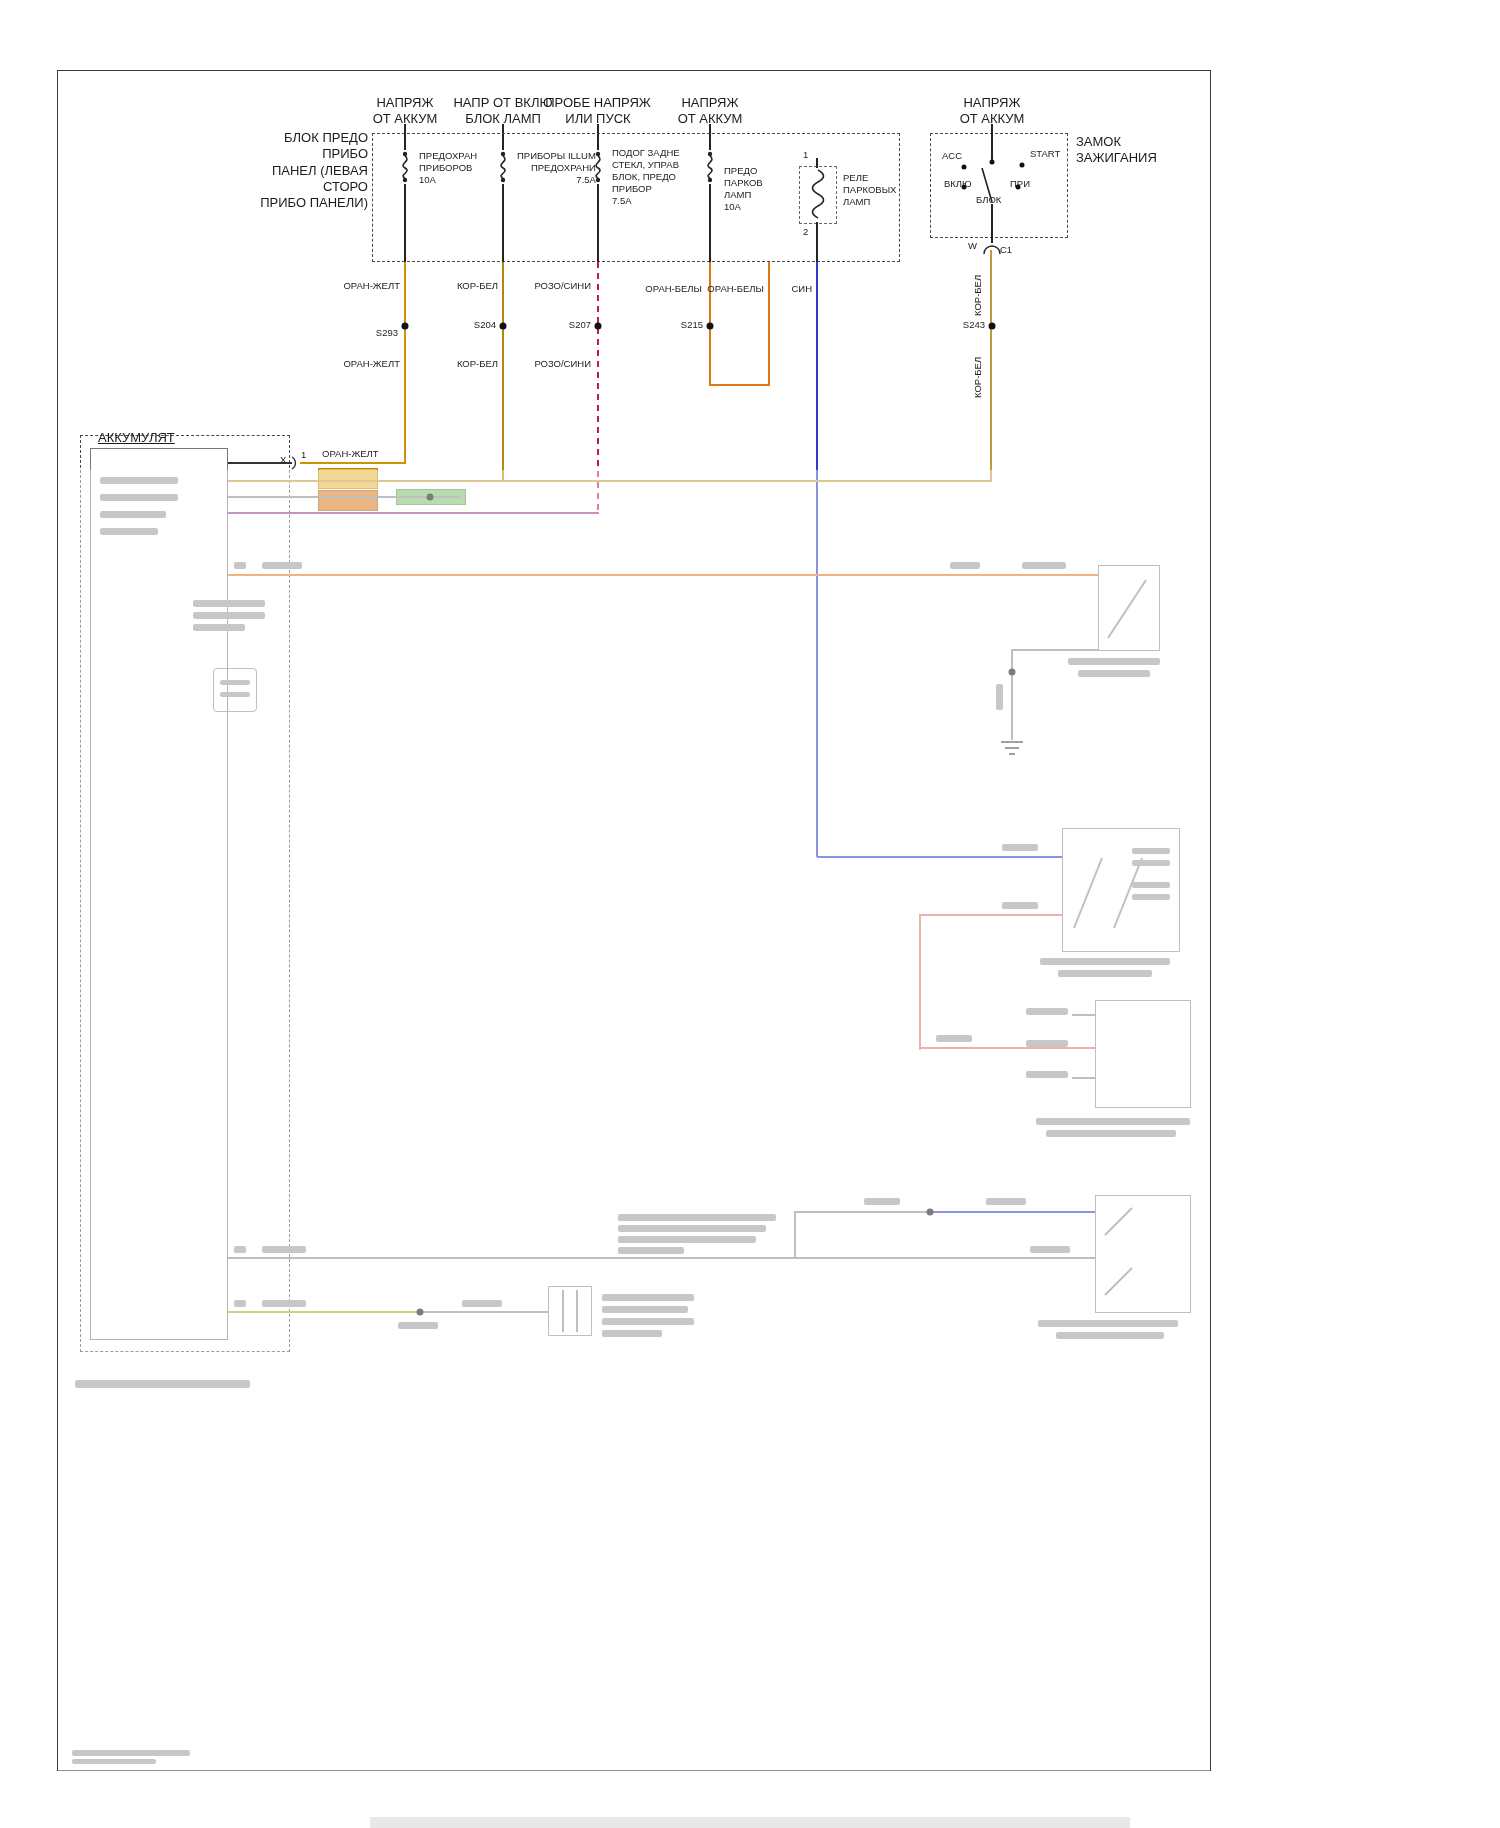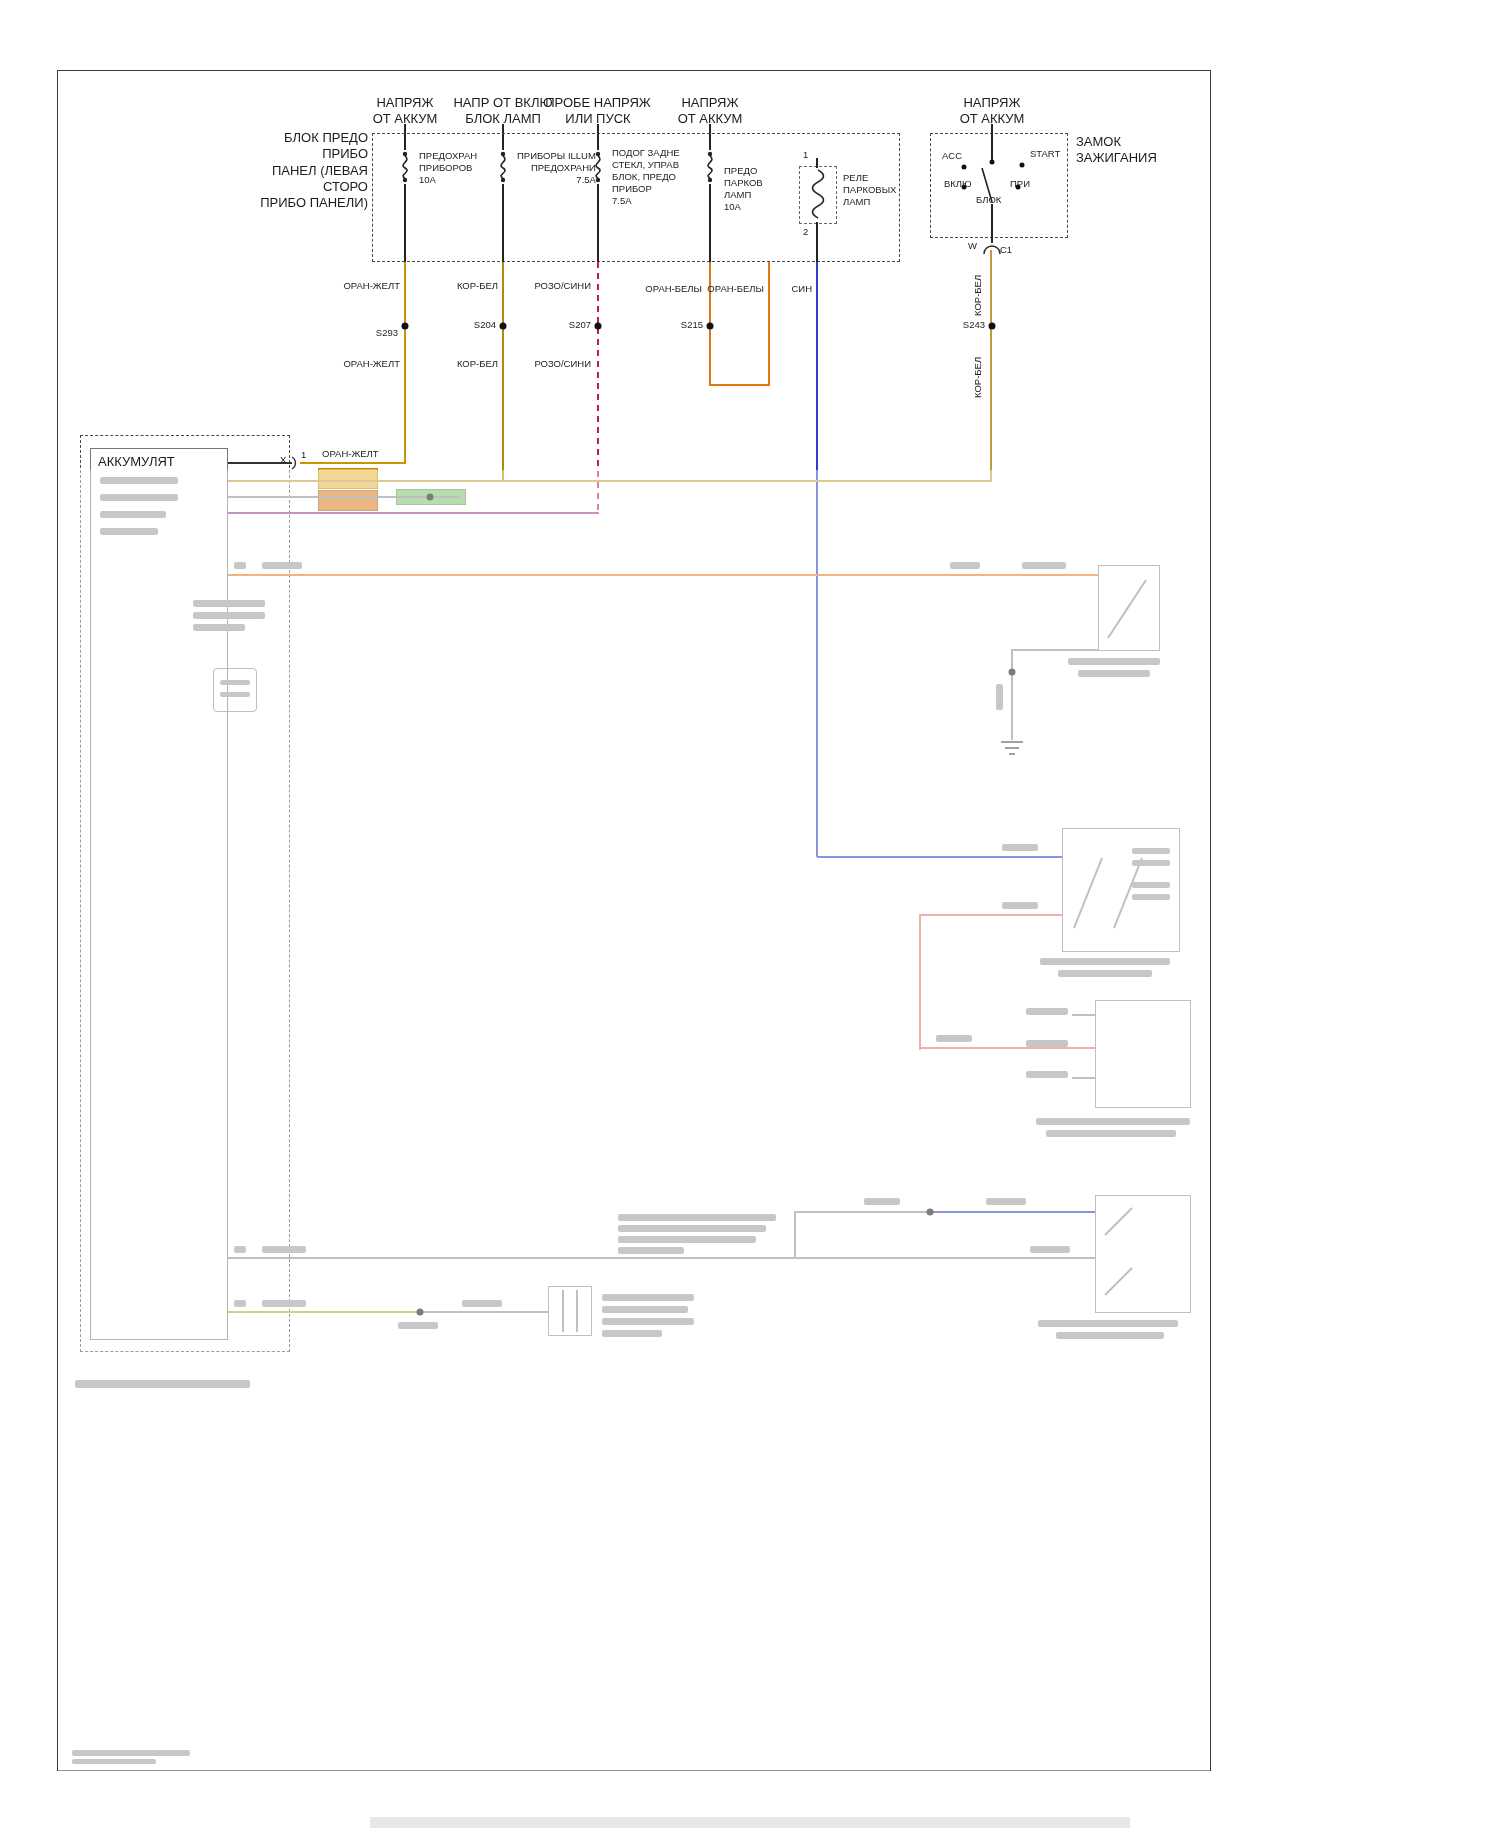--- a/index.html
+++ b/index.html
@@ -185,21 +185,21 @@
   <div class="lbl sm r" style="left:927px;top:319px;width:58px;">S243</div>
   <div class="dot" style="left:992px;top:326px;"></div>
 
   <div class="lbl sm r" style="left:330px;top:358px;width:70px;">ОРАН-ЖЕЛТ</div>
   <div class="lbl sm r" style="left:428px;top:358px;width:70px;">КОР-БЕЛ</div>
   <div class="lbl sm r" style="left:521px;top:358px;width:70px;">РОЗО/СИНИ</div>
   <div class="vtxt" style="left:972px;top:344px;height:54px;">КОР-БЕЛ</div>
 
   <div class="dashbox" style="left:80px;top:435px;width:210px;height:917px;"></div>
   <div class="abs" style="left:90px;top:448px;width:138px;height:892px;border:1.5px solid #777;"></div>
-  <div class="lbl" style="left:98px;top:454px;">АККУМУЛЯТ</div>
+  <div class="lbl" style="left:98px;top:430px;text-decoration:underline;">АККУМУЛЯТ</div>
   <div class="hl" style="left:228px;top:462px;width:64px;height:2px;background:#333;"></div>
   <div class="lbl sm" style="left:280px;top:454px;">X</div>
   <span class="abs" style="left:289px;top:455px;">
     <svg width="12" height="16">
         <path d="M3,2 A7,7 0 0 1 3,14" stroke="#333" stroke-width="1.4" fill="none"></path>
       </svg>
   </span>
   <div class="lbl sm" style="left:301px;top:449px;">1</div>
   <div class="abs w-oranzhelt" style="left:300px;top:462px;width:105px;height:2px;"></div>
   <div class="lbl sm" style="left:322px;top:448px;">ОРАН-ЖЕЛТ</div>

